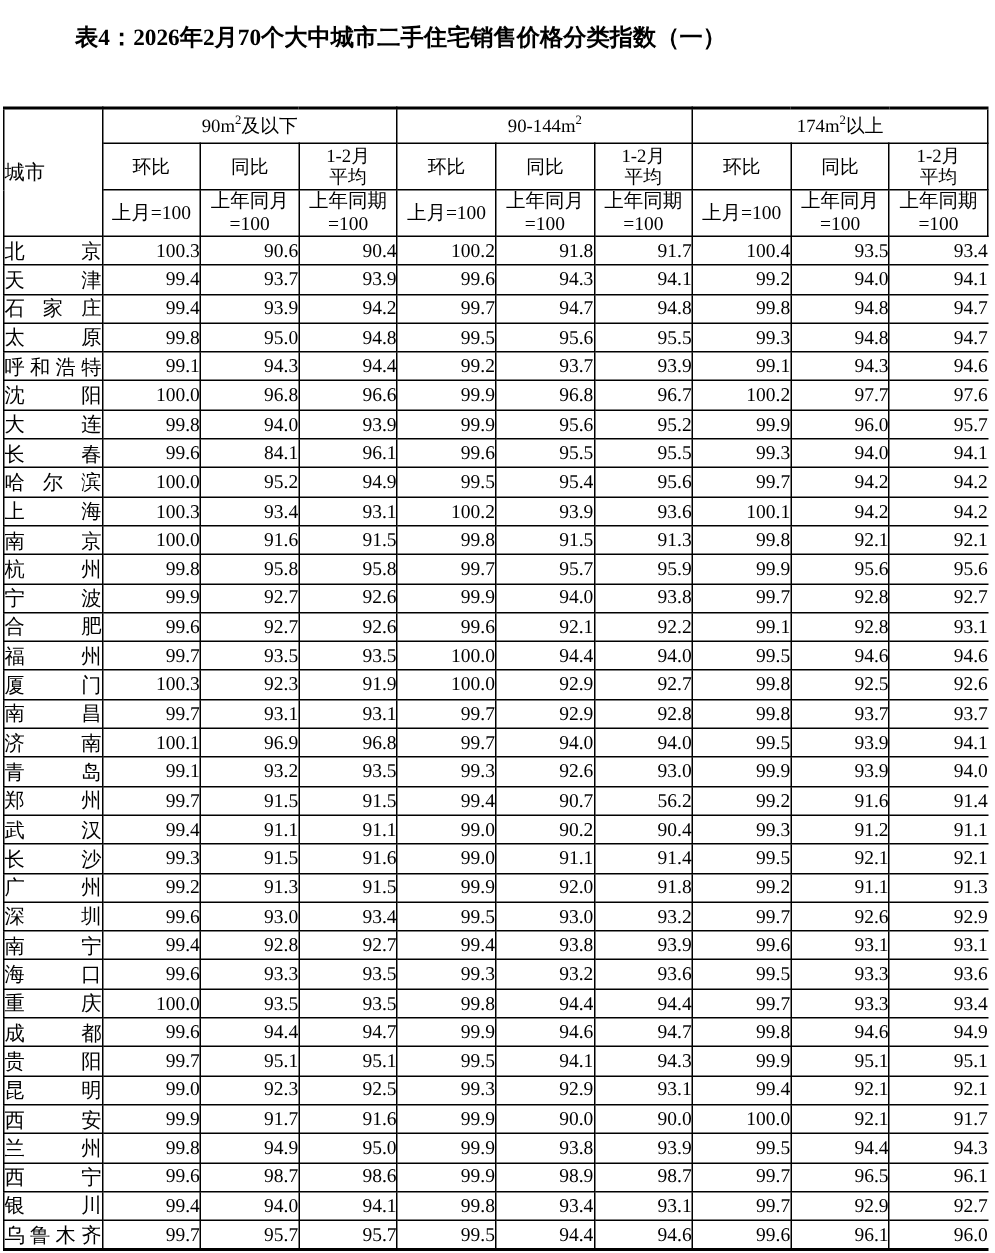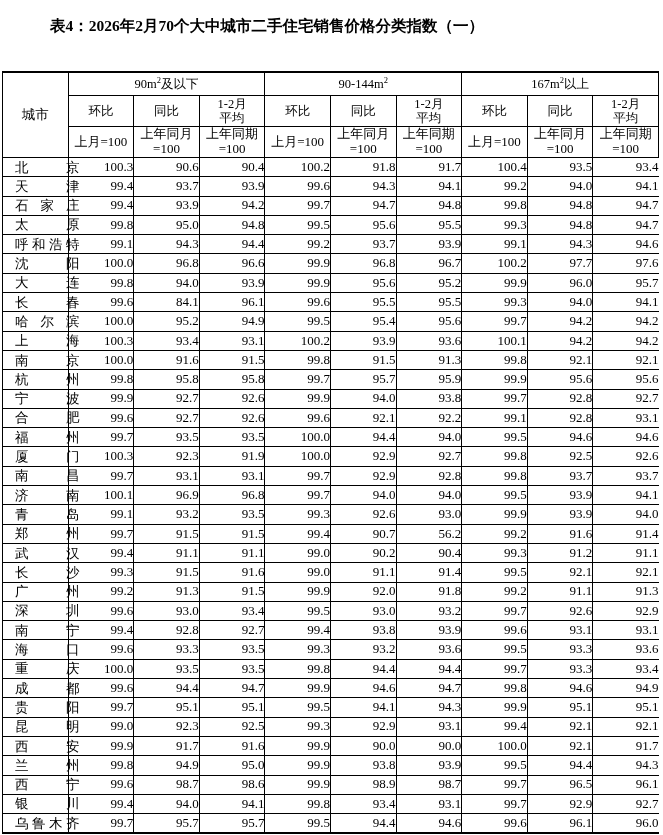--- a/index.html
+++ b/index.html
@@ -60,21 +60,21 @@
 
   th.grp, th.sub, th.base {
     text-align: center;
     font-family: "Liberation Serif", "DejaVu Serif", serif;
     font-size: 12.5px;
   }
   th.grp { height: 22px; }
   th.sub { height: 30px; margin-left: 35px; }
   th.base { height: 30px; font-size: 13px; }
   th.city-head {
-    text-align: center;
+    text-align: left;
     font-size: 13.5px;
     font-family: "Liberation Sans", "DejaVu Sans", sans-serif;
   }
   .sup { font-size: 8.5px; vertical-align: super; line-height: 0; }
   .two-line { display: block; }
 
   td.city {
     font-size: 13.5px;
     font-family: "Liberation Sans", "DejaVu Sans", sans-serif;
     height: 18.3px;
@@ -82,21 +82,20 @@
     border-top: 0;
     border-bottom: 0;
     padding: 0 6px 0 14px;
     white-space: nowrap;
   }
   td.city .nm {
     display: block;
     text-align: justify;
     text-align-last: justify;
     width: 100%;
-    margin-left: 12px;
   }
   td.num {
     text-align: right;
     padding-right: 9px;
     font-size: 13px;
     font-family: "Liberation Serif", "DejaVu Serif", serif;
     height: 18.3px;
     border-top: 0;
     border-bottom: 0;
   }
@@ -117,21 +116,21 @@
       <thead>
         <tr>
           <th class="city-head noleft" rowspan="3">城市</th>
           <th class="grp thickleft" colspan="3">
             <span>90m</span><span class="sup">2</span><span>及以下</span>
           </th>
           <th class="grp thickleft" colspan="3">
             <span>90-144m</span><span class="sup">2</span><span></span>
           </th>
           <th class="grp thickleft noright" colspan="3">
-            <span>167m</span><span class="sup">2</span><span>以上</span>
+            <span>174m</span><span class="sup">2</span><span>以上</span>
           </th>
         </tr>
         <tr>
           <th class="sub thickleft">
             <span class="two-line">环比</span>
           </th>
           <th class="sub">
             <span class="two-line">同比</span>
           </th>
           <th class="sub">

